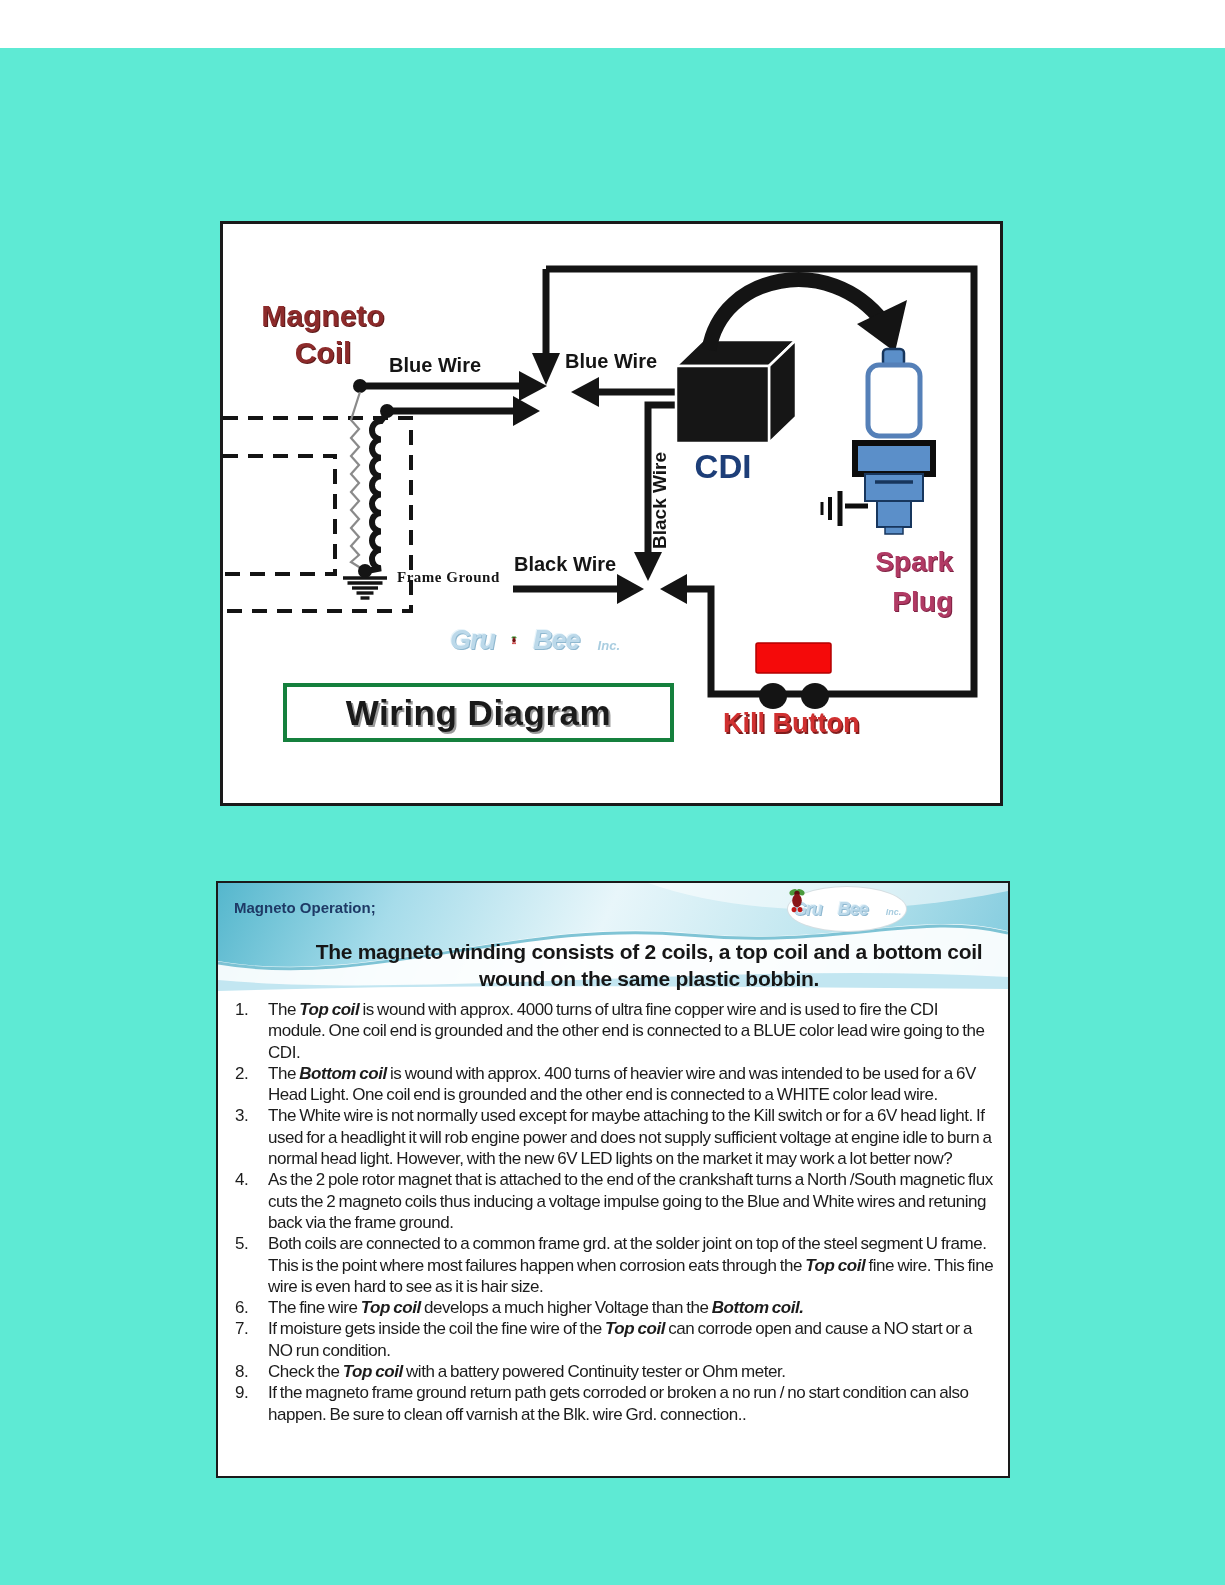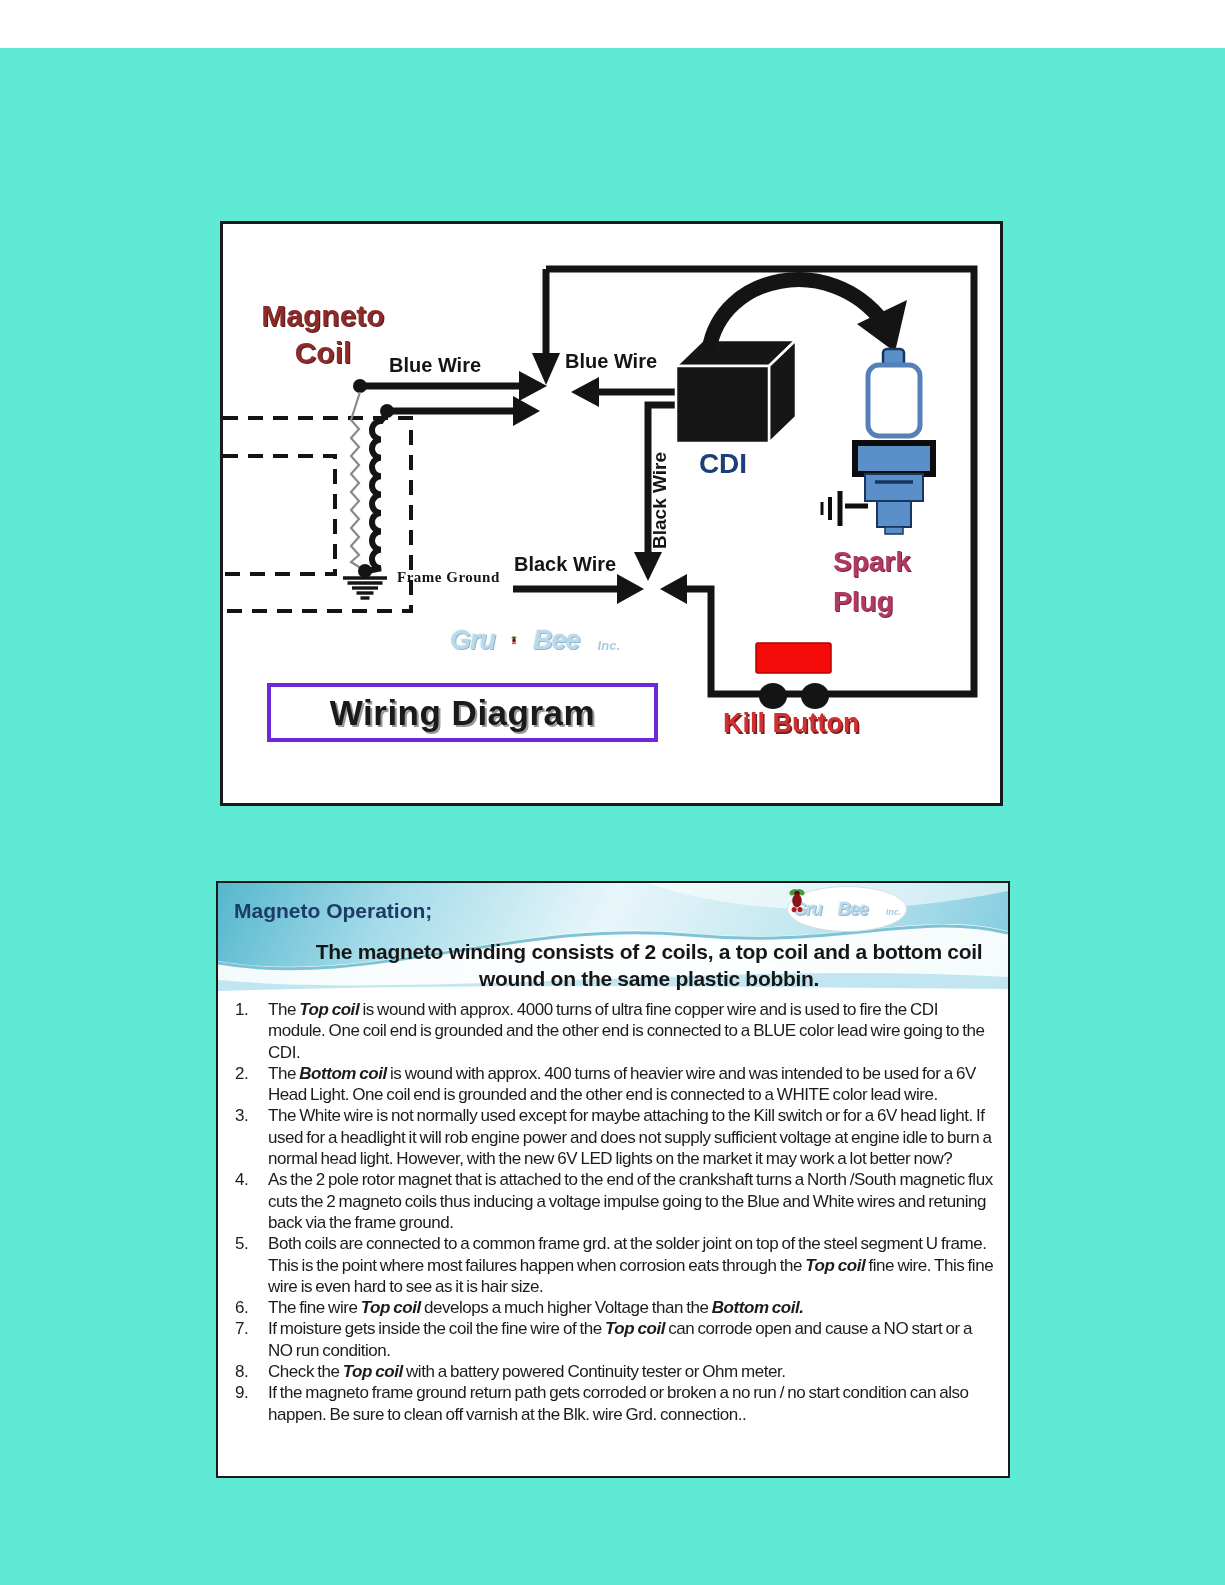--- a/index.html
+++ b/index.html
@@ -16,46 +16,46 @@
   #blue-wire-left{left:166px;top:130px;font-size:20px;}
   #blue-wire-right{left:342px;top:126px;font-size:20px;}
   #white-wire-note{position:absolute;left:210px;top:196px;width:190px;font-size:20px;font-weight:bold;
                    color:#202020;line-height:26px;letter-spacing:-0.2px;}
   .note-line{text-align:justify;text-align-last:justify;}
   .note-line.last{text-align-last:left;}
   #black-wire-vertical{left:426px;top:325px;width:104px;font-size:19px;
                        transform:rotate(-90deg);transform-origin:0 0;}
   #frame-ground{left:174px;top:345px;font-family:"Liberation Serif",serif;font-size:15px;letter-spacing:0.5px;}
   #black-wire-horizontal{left:291px;top:329px;font-size:20px;}
-  #cdi-label{left:453px;top:224px;width:94px;text-align:center;font-size:28px;color:#1d3e78;}
-  #spark-plug-label{left:610px;top:318px;width:120px;text-align:left;font-size:28px;line-height:40px;
+  #cdi-label{left:453px;top:224px;width:94px;text-align:center;font-size:33px;color:#1d3e78;}
+  #spark-plug-label{left:610px;top:318px;width:120px;text-align:right;font-size:28px;line-height:40px;
                     color:#b13a64;white-space:pre-line;text-shadow:1px 1px 0 #7d2242;}
   #kill-button-label{left:500px;top:484px;width:164px;text-align:left;font-size:27px;
                      color:#d03030;text-shadow:1.5px 1.5px 0 #801d1d;}
-  #wiring-title-box{position:absolute;left:44px;top:459px;width:391px;height:59px;border:4px solid #6d28d9;
+  #wiring-title-box{position:absolute;left:60px;top:459px;width:391px;height:59px;border:4px solid #15803d;
                     box-sizing:border-box;background:#fff;display:flex;align-items:center;justify-content:center;}
   #wiring-title{font-size:35px;font-weight:bold;color:#1a1a1a;text-shadow:2px 2px 0 #9a9a9a;letter-spacing:0.5px;}
 
   
   .gb-logo{display:flex;align-items:center;justify-content:center;gap:16px;}
   .gb-word{font-weight:bold;font-style:italic;font-size:27px;color:#bcd9ea;
            text-shadow:1px 1px 0 #8fb8d0,-1px -1px 0 #e8f4fa;letter-spacing:-1px;}
   .gb-inc{font-weight:bold;font-style:italic;font-size:13px;color:#a9cde0;margin-left:2px;margin-top:10px;}
   #diagram-logo{position:absolute;left:227px;top:387px;width:170px;height:58px;}
   .logo-sm .gb-word{font-size:18px;}
   .logo-sm .gb-inc{font-size:9px;margin-top:6px;}
   .bee-svg{display:block;}
 
   
   #panel2{position:absolute;left:216px;top:833px;width:794px;height:597px;border:2px solid #1a1a1a;
           box-sizing:border-box;background:#fff;overflow:hidden;}
   #p2-header{position:absolute;left:0;top:0;width:790px;height:112px;
              background:linear-gradient(115deg,#55b7cd 0%,#a6dcea 22%,#e8f6fa 48%,#c2e7f0 72%,#7fcadd 100%);}
   #p2-header svg{position:absolute;left:0;top:0;}
-  #operation-title{position:absolute;left:16px;top:16px;font-size:21px;font-weight:bold;color:#1e3a66;text-align:center;}
+  #operation-title{position:absolute;left:16px;top:16px;font-size:15px;font-weight:bold;color:#1e3a66;text-align:center;}
   #p2-logo-ellipse{position:absolute;left:570px;top:4px;width:118px;height:44px;background:#fff;
                    border-radius:50%;box-shadow:0 0 0 1px #d5dee2;display:flex;align-items:center;justify-content:center;}
   .p2-heading{position:absolute;width:100%;text-align:center;font-size:21px;font-weight:bold;
               color:#161616;letter-spacing:-0.3px;padding-left:36px;}
   #heading-line1{top:57px;}
   #heading-line2{top:84px;}
   #operation-list{position:absolute;left:14px;top:116px;width:766px;font-size:17px;line-height:21.3px;
                   color:#1c1c1c;letter-spacing:-0.45px;word-spacing:-1px;}
   .li{display:flex;}
   .li .num{width:33px;flex:0 0 33px;padding-left:3px;}

